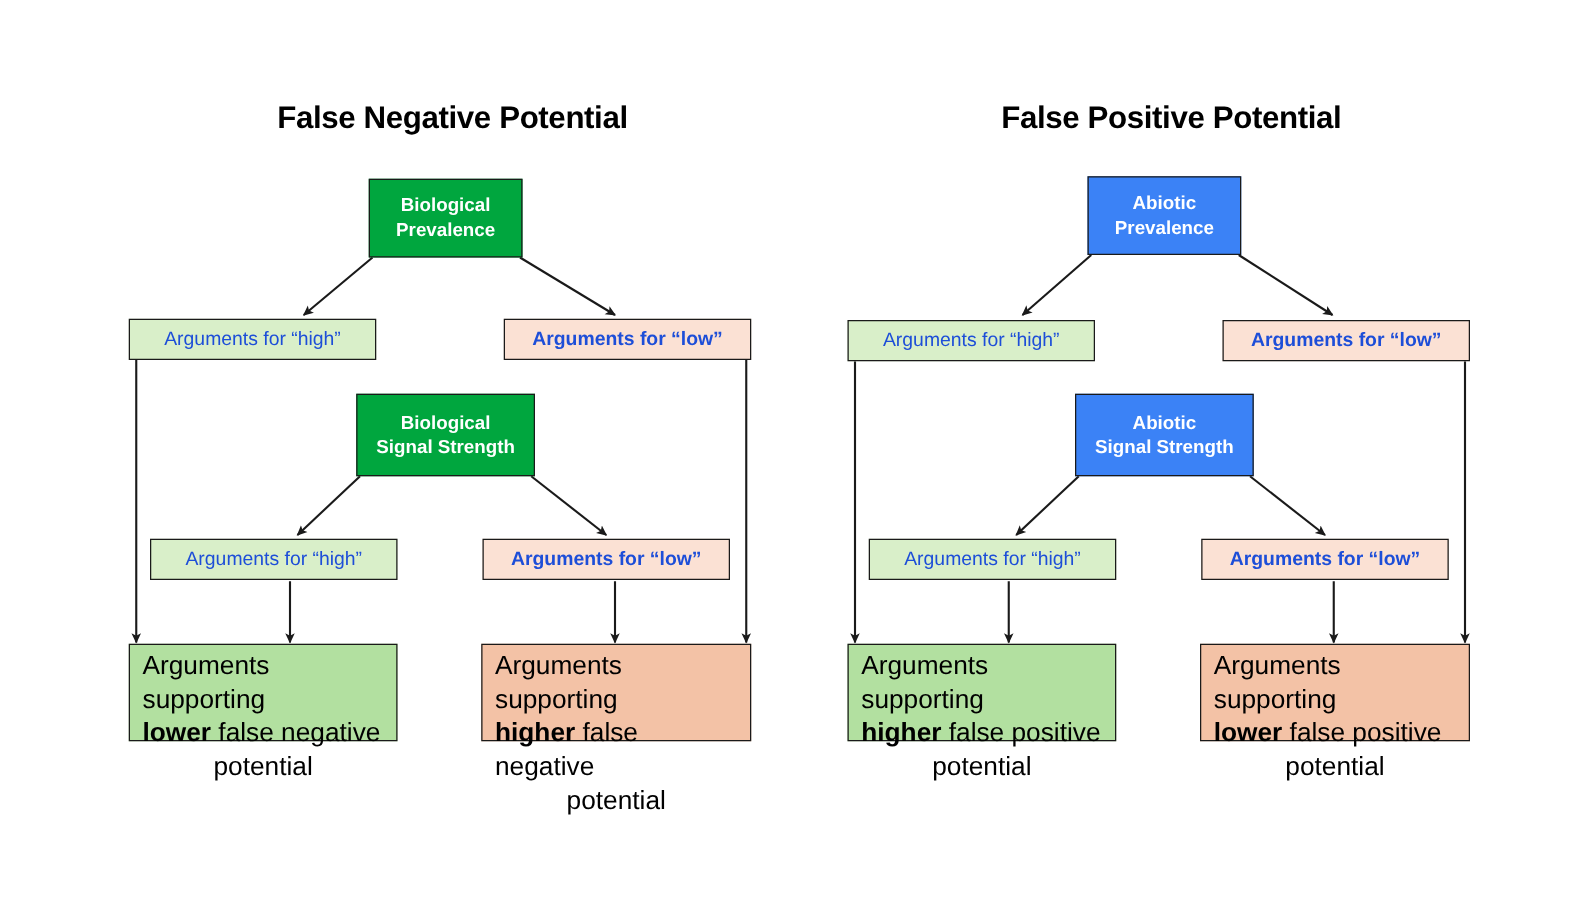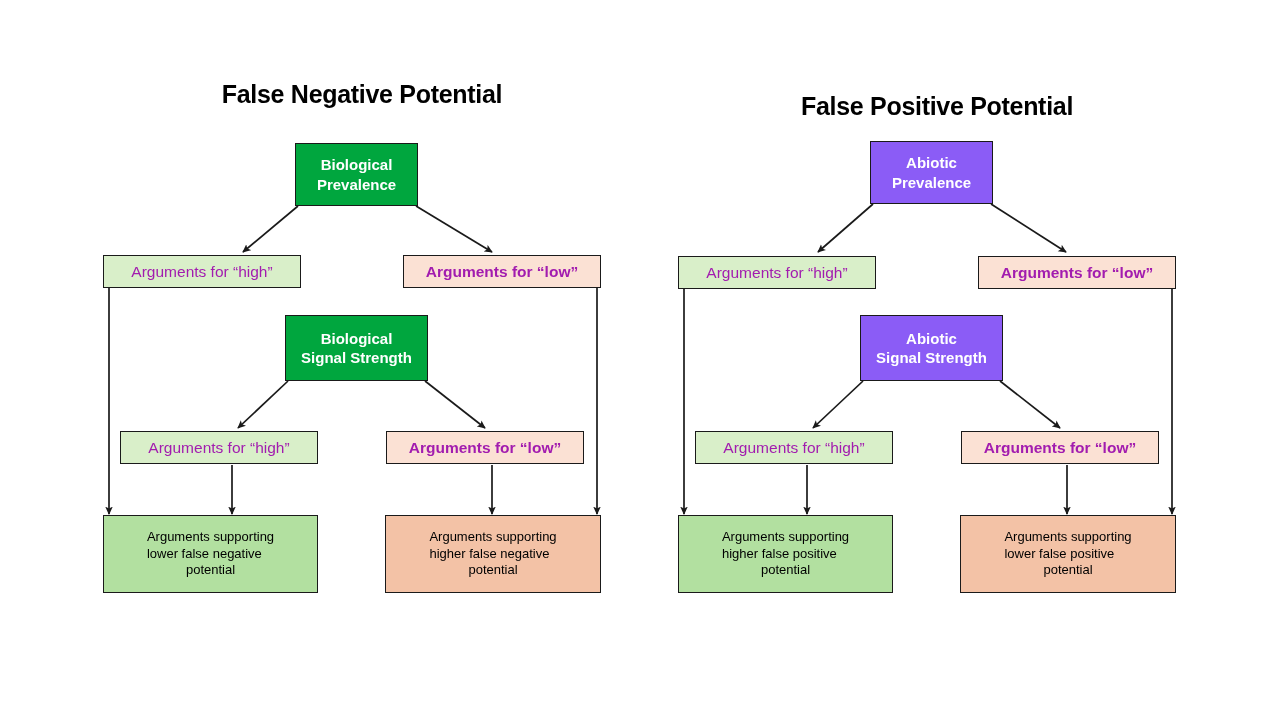--- a/index.html
+++ b/index.html
@@ -49,44 +49,44 @@
     line-height: 1.28;
   }
   .node-root {
     color: #ffffff;
     font-size: 15px;
     font-weight: 600;
     padding: 2px 6px;
     align-items: center;
   }
   .node-root.green { background: #00a63e; }
-  .node-root.red   { background: #8b5cf6; }
+  .node-root.red   { background: #3b82f6; }
 
   .node-arg {
     font-size: 15.5px;
-    color: #a21caf;
+    color: #1d4ed8;
     padding: 1px 8px;
     white-space: nowrap;
   }
   .node-arg.green { background: #d9efc9; }
   .node-arg.peach { background: #fbe1d4; font-weight: bold; }
 
   .node-concl {
-    font-size: 13px;
+    font-size: 21px;
     color: #000000;
     padding: 4px 10px;
     text-align: left;
-    align-items: center;
+    align-items: flex-start;
     justify-content: center;
   }
   .node-concl.green { background: #b2e0a0; }
   .node-concl.peach { background: #f3c2a6; }
   .node-concl .inner { display: block; }
   .node-concl .lastline { display: block; text-align: center; }
-  .node-concl b { font-weight: normal; }
+  .node-concl b { font-weight: bold; }
 </style>
 </head>
 <body>
 
 <div id="canvas">
 
   <svg id="wires" viewBox="0 0 1277 719" xmlns="http://www.w3.org/2000/svg">
     <defs>
       <marker id="ah" viewBox="0 0 10 10" refX="8.4" refY="5" markerWidth="5.2" markerHeight="5.2" orient="auto-start-reverse">
         <path d="M 0 0.7 L 9.4 5 L 0 9.3 L 2.2 5 Z" fill="#1a1a1a"></path>
@@ -161,21 +161,21 @@
   </div>
 
   <div class="node node-concl peach" style="left:385px; top:515px; width:216px; height:78px;">
     <span class="inner">
       <span>Arguments supporting</span><br>
       <b>higher</b><span> false negative</span>
       <span class="lastline">potential</span>
     </span>
   </div>
 
-  <div class="panel-title" style="left:727px; top:92px; width:420px;">False Positive Potential</div>
+  <div class="panel-title" style="left:727px; top:80px; width:420px;">False Positive Potential</div>
 
   <div class="node node-root red" style="left:870px; top:141px; width:123px; height:63px;">
     <div>
       <span>Abiotic</span><br>
       <span>Prevalence</span>
     </div>
   </div>
 
   <div class="node node-arg green" style="left:678px; top:256px; width:198px; height:33px;">
     <span>Arguments for “high”</span>

